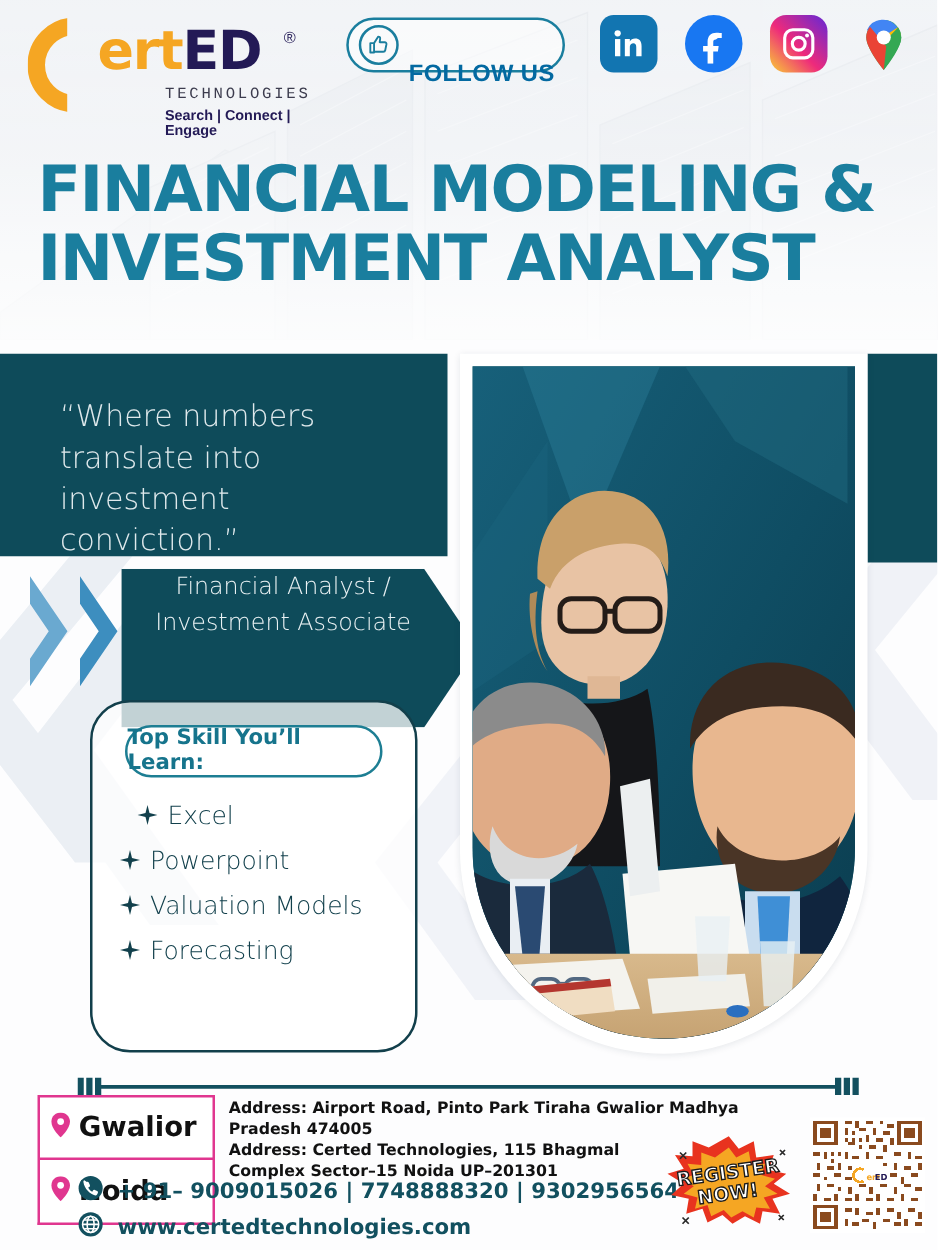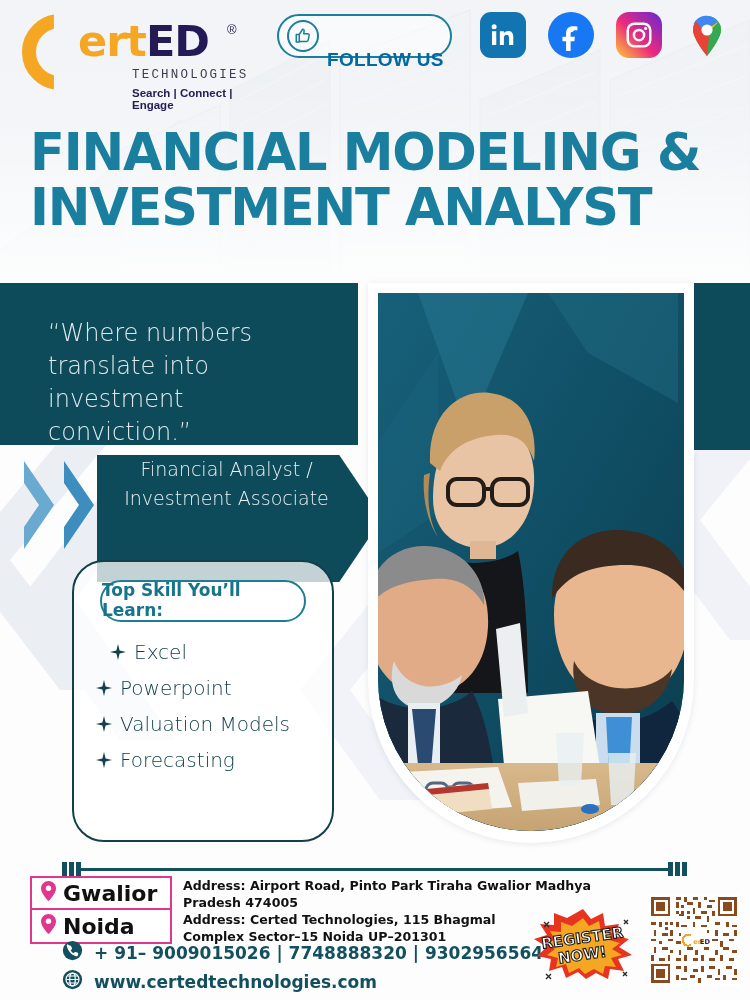--- a/index.html
+++ b/index.html
@@ -122,21 +122,21 @@
   .divider { position:absolute; left:62px; top:862px; width:626px; height:14px; z-index:4; }
   .divider-line { position:absolute; left:18px; top:6px; width:590px; height:3px; background:#13505f; }
   .div-cap { position:absolute; top:0; width:20px; height:14px; }
   .div-cap.left { left:0; }
   .div-cap.right { right:0; }
 
   
   .footer { position:absolute; left:0; top:876px; width:750px; height:124px; z-index:4; }
   .city-stack { position:absolute; left:30px; top:0; width:142px; }
   .city-box {
-    border:2.2px solid #e0368f; height:34px; display:flex; align-items:center; gap:7px;
+    border:2.2px solid #e0368f; height:52px; display:flex; align-items:center; gap:7px;
     padding-left:9px; background:#ffffff;
   }
   .city-box + .city-box { border-top:none; }
   .city-name { font-size:22px; font-weight:bold; color:#111; font-family:"DejaVu Sans", sans-serif; }
 
   .addr-block { position:absolute; left:183px; top:2px; width:440px; }
   .addr-line { font-size:12.6px; font-weight:bold; color:#111;
                font-family:"DejaVu Sans", sans-serif; line-height:1.34; }
 
   .contact-rows { position:absolute; left:62px; top:62px; }

